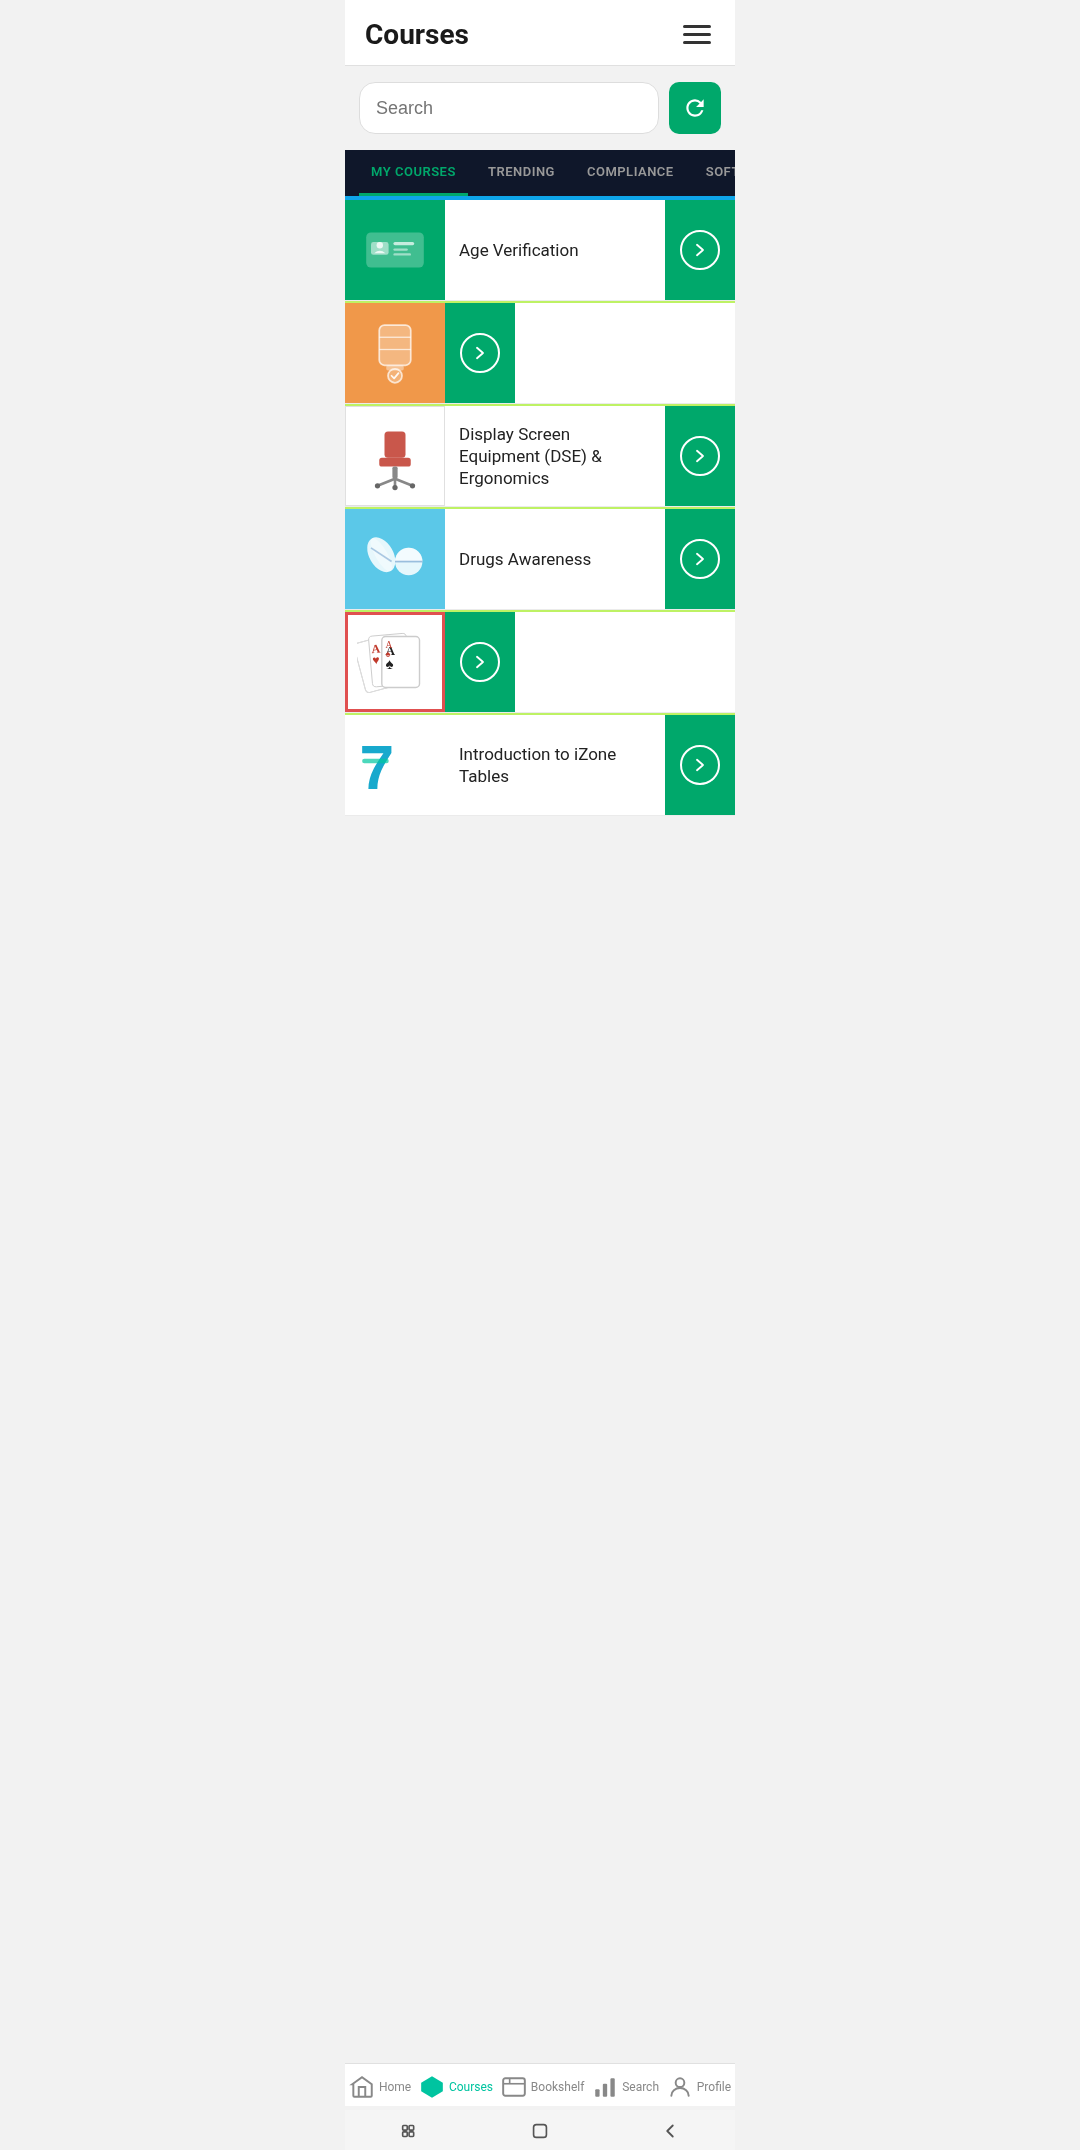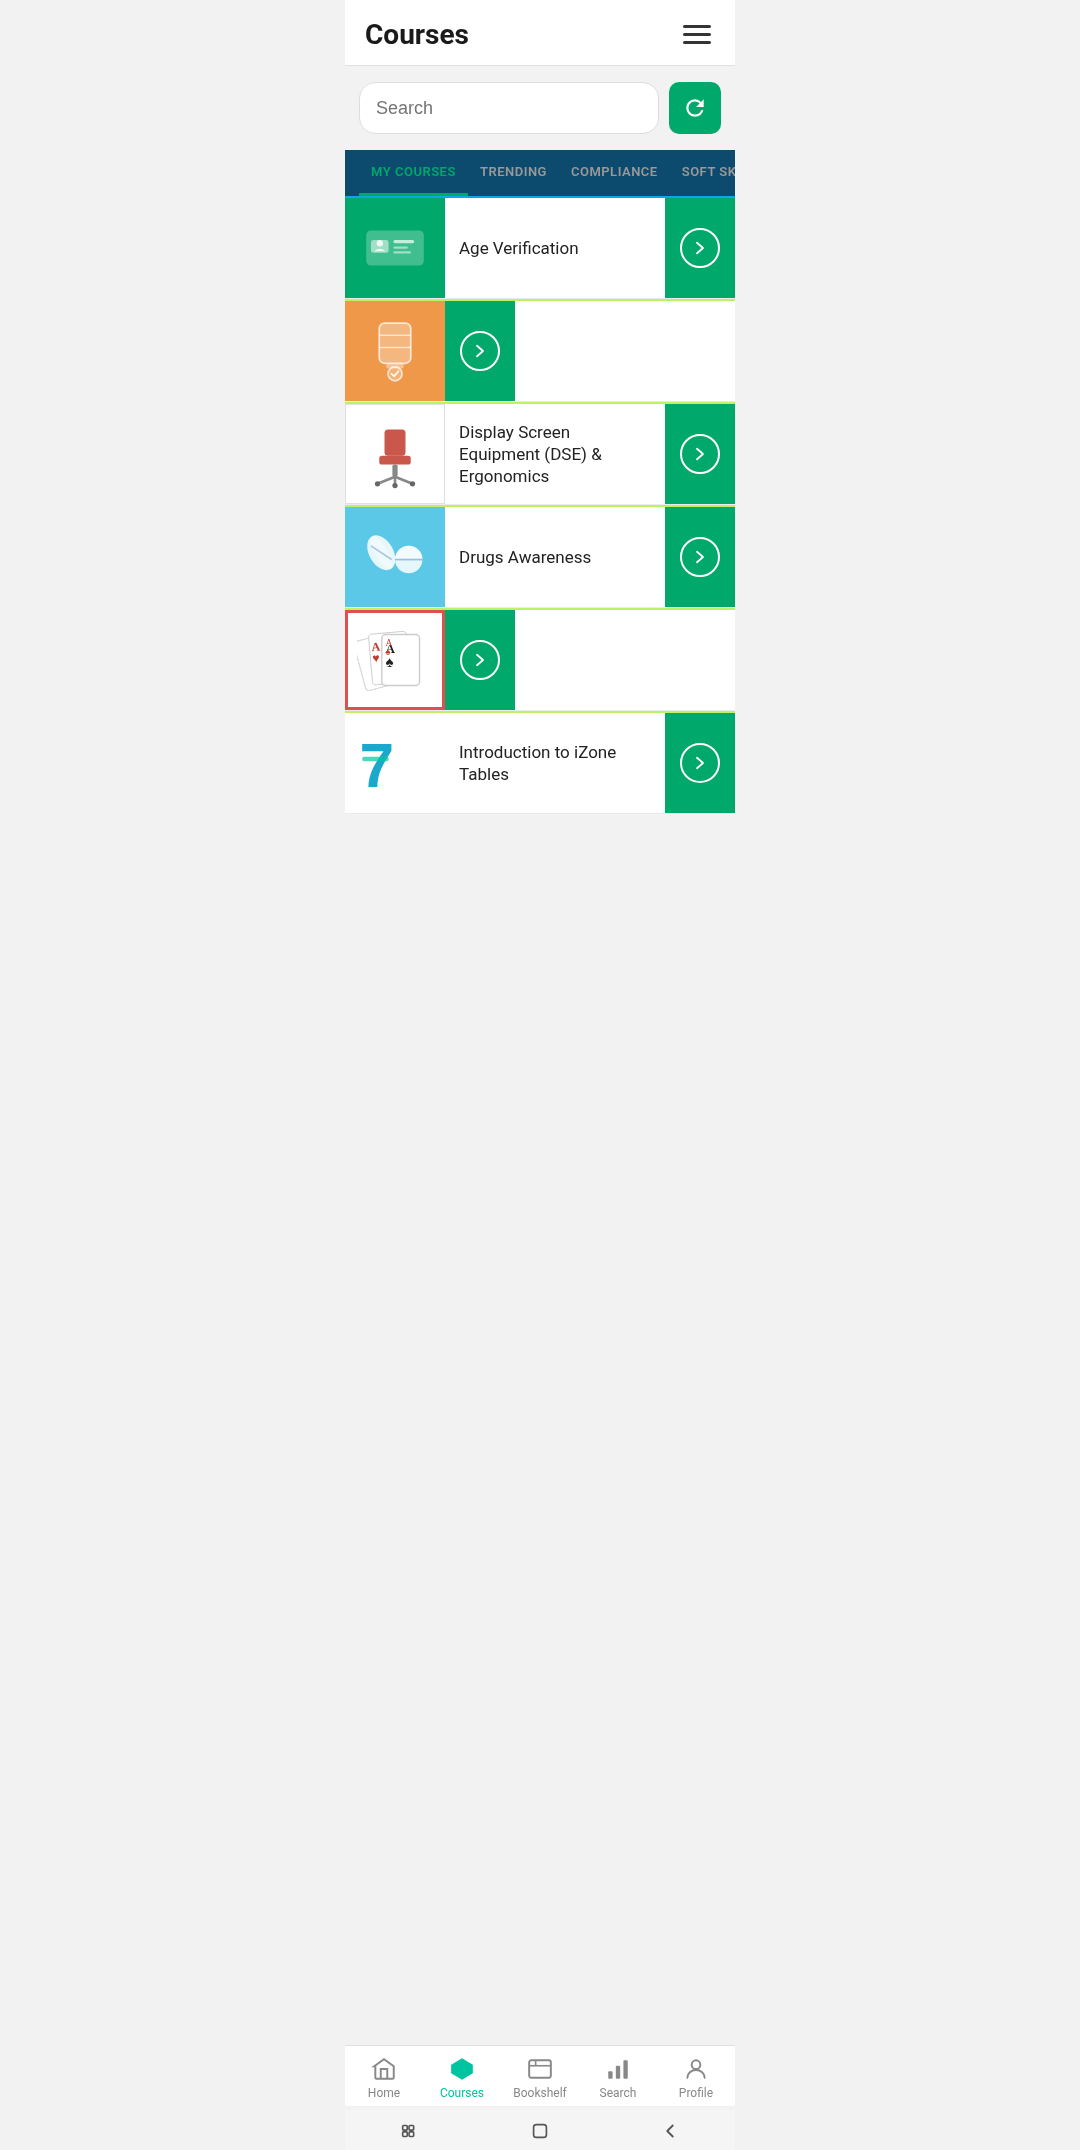--- a/index.html
+++ b/index.html
@@ -75,26 +75,27 @@
       flex-shrink: 0;
     }
     .refresh-btn svg {
       width: 26px;
       height: 26px;
       fill: #fff;
     }
 
     
     .tabs-bar {
-      background: #0c4a6e;
+      background: #0f172a;
       display: flex;
       padding: 0 14px;
-      border-bottom: 2px solid #0ea5e9;
+      border-bottom: 4px solid #0ea5e9;
       overflow-x: auto;
       scrollbar-width: none;
+      gap: 8px;
     }
     .tabs-bar::-webkit-scrollbar { display: none; }
     .tab-item {
       padding: 14px 12px;
       font-size: 13px;
       font-weight: 600;
       letter-spacing: 0.5px;
       color: #999;
       white-space: nowrap;
       cursor: pointer;
@@ -187,21 +188,21 @@
       background: #fff;
       border-top: 1px solid #e0e0e0;
       display: flex;
       align-items: center;
       justify-content: space-around;
       padding: 10px 0 6px 0;
       z-index: 100;
     }
     .nav-item {
       display: flex;
-      flex-direction: column;
+      flex-direction: row;
       align-items: center;
       gap: 4px;
       cursor: pointer;
       min-width: 60px;
     }
     .nav-icon {
       width: 26px;
       height: 26px;
       display: flex;
       align-items: center;

